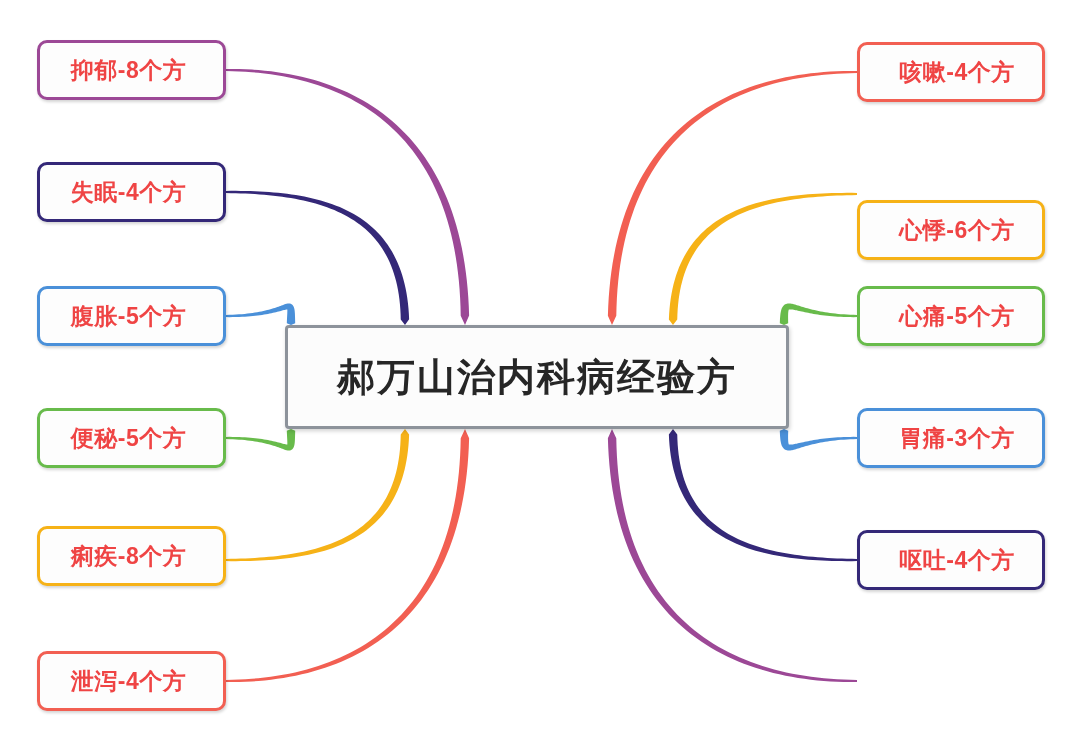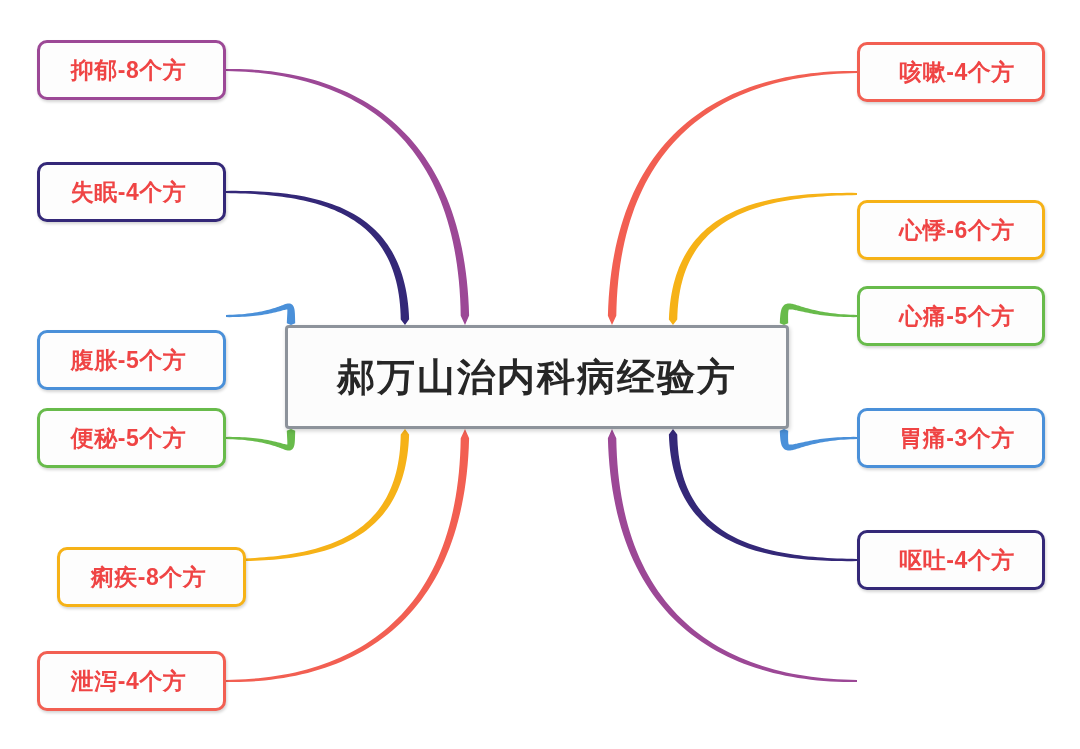--- a/index.html
+++ b/index.html
@@ -94,27 +94,27 @@
       <path d="M857.00,558.90L851.96,558.83L846.96,558.73L841.99,558.59L837.06,558.41L832.17,558.18L827.32,557.92L822.52,557.61L817.76,557.26L813.05,556.86L808.38,556.40L803.77,555.90L799.21,555.34L794.70,554.72L790.25,554.04L785.86,553.31L781.53,552.51L777.26,551.65L773.06,550.73L768.93,549.73L764.86,548.67L760.86,547.54L756.94,546.33L753.09,545.05L749.31,543.70L745.61,542.27L742.00,540.75L738.46,539.16L735.01,537.48L731.65,535.72L728.37,533.88L725.18,531.95L722.08,529.93L719.07,527.82L716.15,525.61L713.33,523.32L710.61,520.92L707.98,518.43L705.45,515.84L703.02,513.15L700.69,510.36L698.46,507.46L696.33,504.45L694.31,501.34L692.39,498.11L690.57,494.76L688.87,491.30L687.28,487.72L685.79,484.01L684.42,480.18L683.16,476.22L682.02,472.12L680.99,467.90L680.08,463.54L679.30,459.04L678.64,454.40L678.10,449.61L677.69,444.69L677.41,439.61L677.26,434.38L673.00,429.00L673.00,429.00L668.87,434.59L669.13,440.03L669.53,445.33L670.07,450.48L670.74,455.48L671.54,460.35L672.47,465.08L673.54,469.66L674.73,474.11L676.04,478.43L677.49,482.61L679.05,486.66L680.74,490.57L682.54,494.36L684.46,498.02L686.50,501.55L688.65,504.95L690.91,508.23L693.27,511.39L695.74,514.43L698.32,517.34L700.99,520.14L703.77,522.83L706.64,525.40L709.60,527.85L712.65,530.20L715.80,532.44L719.02,534.57L722.34,536.60L725.73,538.54L729.21,540.37L732.76,542.10L736.39,543.75L740.09,545.30L743.87,546.76L747.72,548.14L751.63,549.43L755.62,550.65L759.67,551.78L763.78,552.83L767.95,553.81L772.19,554.72L776.49,555.56L780.84,556.33L785.25,557.03L789.72,557.67L794.23,558.25L798.80,558.77L803.42,559.23L808.08,559.64L812.79,559.99L817.55,560.29L822.35,560.54L827.19,560.75L832.07,560.91L836.98,561.02L841.94,561.10L846.93,561.14L851.95,561.14L857.00,561.10Z" fill="#342878"></path>
       <path d="M857.00,679.90L850.30,679.79L843.65,679.57L837.05,679.24L830.49,678.80L823.99,678.24L817.55,677.57L811.16,676.77L804.83,675.86L798.57,674.83L792.37,673.67L786.23,672.39L780.17,670.99L774.18,669.46L768.27,667.80L762.43,666.01L756.67,664.10L751.00,662.05L745.41,659.87L739.90,657.55L734.49,655.10L729.17,652.51L723.94,649.79L718.81,646.92L713.77,643.91L708.84,640.77L704.01,637.48L699.28,634.04L694.66,630.46L690.15,626.73L685.75,622.85L681.47,618.82L677.30,614.64L673.25,610.30L669.32,605.81L665.51,601.17L661.82,596.36L658.26,591.39L654.83,586.27L651.52,580.98L648.35,575.52L645.32,569.90L642.42,564.11L639.66,558.15L637.04,552.01L634.56,545.71L632.24,539.22L630.05,532.56L628.02,525.72L626.14,518.70L624.42,511.49L622.85,504.10L621.45,496.53L620.20,488.76L619.12,480.81L618.21,472.66L617.47,464.32L616.90,455.79L616.51,447.06L616.29,438.13L612.00,429.00L612.00,429.00L607.89,438.29L608.22,447.39L608.73,456.29L609.42,464.99L610.28,473.50L611.32,481.82L612.53,489.94L613.91,497.87L615.45,505.62L617.16,513.18L619.03,520.55L621.07,527.73L623.26,534.73L625.60,541.55L628.10,548.18L630.75,554.64L633.54,560.92L636.48,567.02L639.57,572.94L642.79,578.69L646.16,584.27L649.65,589.67L653.28,594.90L657.04,599.96L660.93,604.85L664.94,609.58L669.08,614.14L673.33,618.53L677.70,622.76L682.18,626.83L686.78,630.74L691.48,634.49L696.29,638.09L701.20,641.53L706.21,644.82L711.32,647.95L716.53,650.94L721.83,653.77L727.22,656.46L732.69,659.01L738.26,661.41L743.90,663.67L749.63,665.79L755.43,667.77L761.31,669.62L767.26,671.33L773.29,672.91L779.38,674.36L785.54,675.67L791.76,676.86L798.05,677.93L804.39,678.87L810.79,679.68L817.25,680.38L823.75,680.96L830.31,681.41L836.92,681.76L843.57,681.98L850.26,682.10L857.00,682.10Z" fill="#9c4896"></path>
     </svg>
 
   <div class="node left" style="top: 40px; border-color: rgb(156, 72, 150);">
     <span class="label">抑郁-8个方</span>
   </div>
   <div class="node left" style="top: 162px; border-color: rgb(52, 40, 120);">
     <span class="label">失眠-4个方</span>
   </div>
-  <div class="node left" style="top: 286px; border-color: rgb(74, 144, 217); margin-top: 44px;">
+  <div class="node left" style="top: 286px; border-color: rgb(74, 144, 217);">
     <span class="label">腹胀-5个方</span>
   </div>
   <div class="node left" style="top: 408px; border-color: rgb(104, 187, 75);">
     <span class="label">便秘-5个方</span>
   </div>
-  <div class="node left" style="top: 547px; border-color: rgb(246, 178, 23); margin-left: 20px;">
+  <div class="node left" style="top: 526px; border-color: rgb(246, 178, 23);">
     <span class="label">痢疾-8个方</span>
   </div>
   <div class="node left" style="top: 651px; border-color: rgb(242, 95, 82);">
     <span class="label">泄泻-4个方</span>
   </div>
 
   <div class="node right" style="top: 42px; border-color: rgb(242, 95, 82);">
     <span class="label">咳嗽-4个方</span>
   </div>
   <div class="node right" style="top: 164px; border-color: rgb(246, 178, 23); margin-top: 36px;">

